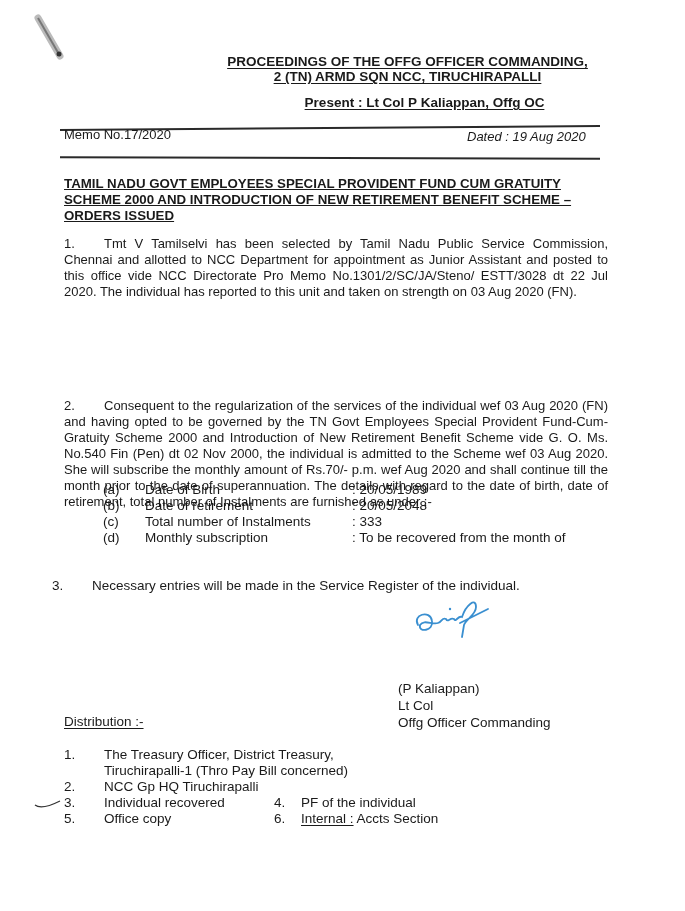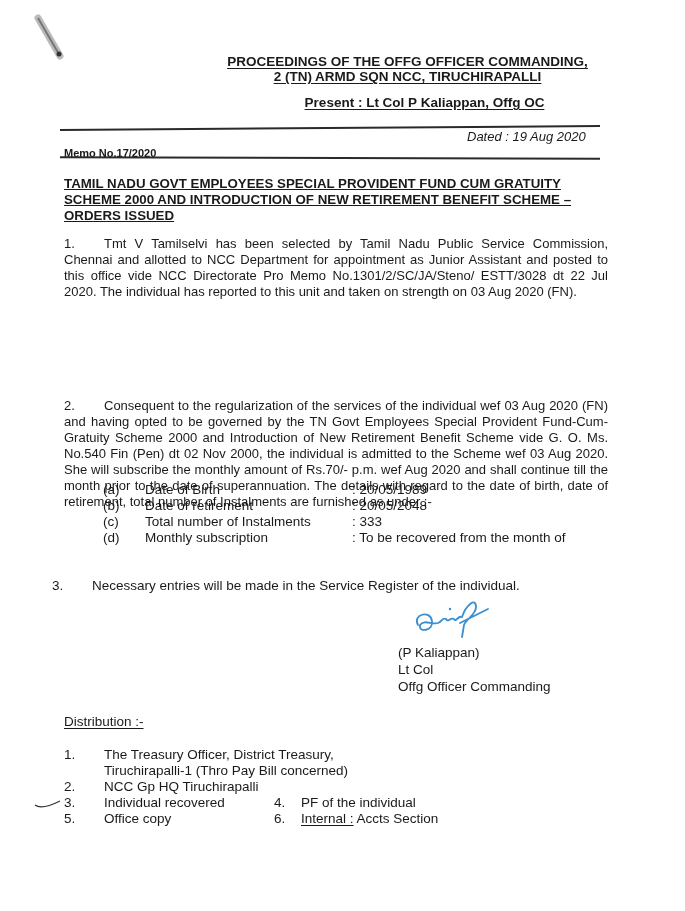--- a/index.html
+++ b/index.html
@@ -10,37 +10,37 @@
   .abs { position:absolute; }
   .pin { left:30px; top:12px; width:40px; height:50px; }
   .hdr { left:0; width:685px; text-align:center; font-weight:bold; font-size:13.5px; }
   .u { text-decoration:underline; text-underline-offset:2px; }
   .h1 { top:54px; left:65px; }
   .h2 { top:69px; left:65px; }
   .present { top:95px; left:82px; }
   .rule { height:2px; background:#2a2a2a; }
   .rule1 { left:60px; top:127px; width:540px; transform:rotate(-0.4deg); }
   .rule2 { left:60px; top:157px; width:540px; transform:rotate(0.15deg); height:1.5px; }
-  .memo { left:64px; top:147px; font-size:11px;font-weight:bold; }
+  .memo { left:64px; top:127px; font-size:13px; }
   .dated { left:467px; top:129px; font-size:13px;font-style:italic; }
   .subject { left:64px; top:176px; width:540px; font-weight:bold; font-size:13.3px; line-height:16px; }
   .subject span { text-decoration:underline;margin-top:8px; }
   .para { left:64px; width:544px; font-size:13px; line-height:16px; text-align:justify; }
   .p1 { top:236px; }
   .p2 { top:350px;margin-top:48px; }
   .num { display:inline-block; width:40px; }
   .details { left:103px; top:482px; font-size:13.5px; line-height:16px; }
   .drow { position:relative; height:16px; }
   .dl { position:absolute; left:0; }
   .dt { position:absolute; left:42px;text-align:right; }
   .dv { position:absolute; left:249px; white-space:nowrap; }
   .p3 { left:52px; top:578px; font-size:13.5px; }
   .p3 .num { width:40px; }
   .sig { left:410px; top:595px; width:80px; height:45px; }
-  .signer { left:398px; top:644px; font-size:13.5px; line-height:17px; }
+  .signer { left:398px; top:680px; font-size:13.5px; line-height:17px; }
   .distr-h { left:64px; top:714px; font-size:13.5px; }
   .distr { left:64px; top:747px; font-size:13.5px; line-height:16px; width:500px; }
   .ditem { position:relative; height:16px; }
   .dn { position:absolute; left:0; }
   .dtxt { position:absolute; left:40px; white-space:nowrap; }
   .dn2 { position:absolute; left:210px; }
   .dtxt2 { position:absolute; left:237px; white-space:nowrap; }
   .tick { position:absolute; left:-30px; top:4px; width:28px; height:10px; }
 </style>
 </head>

